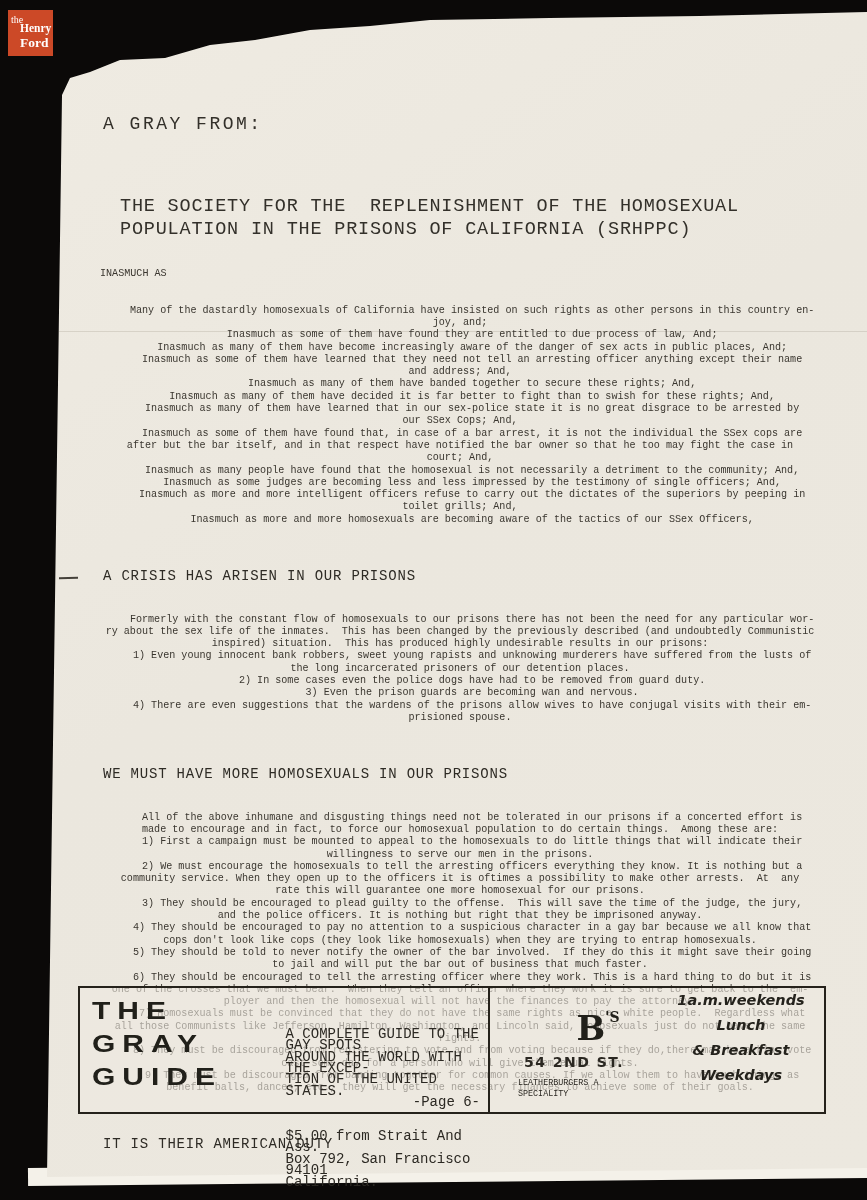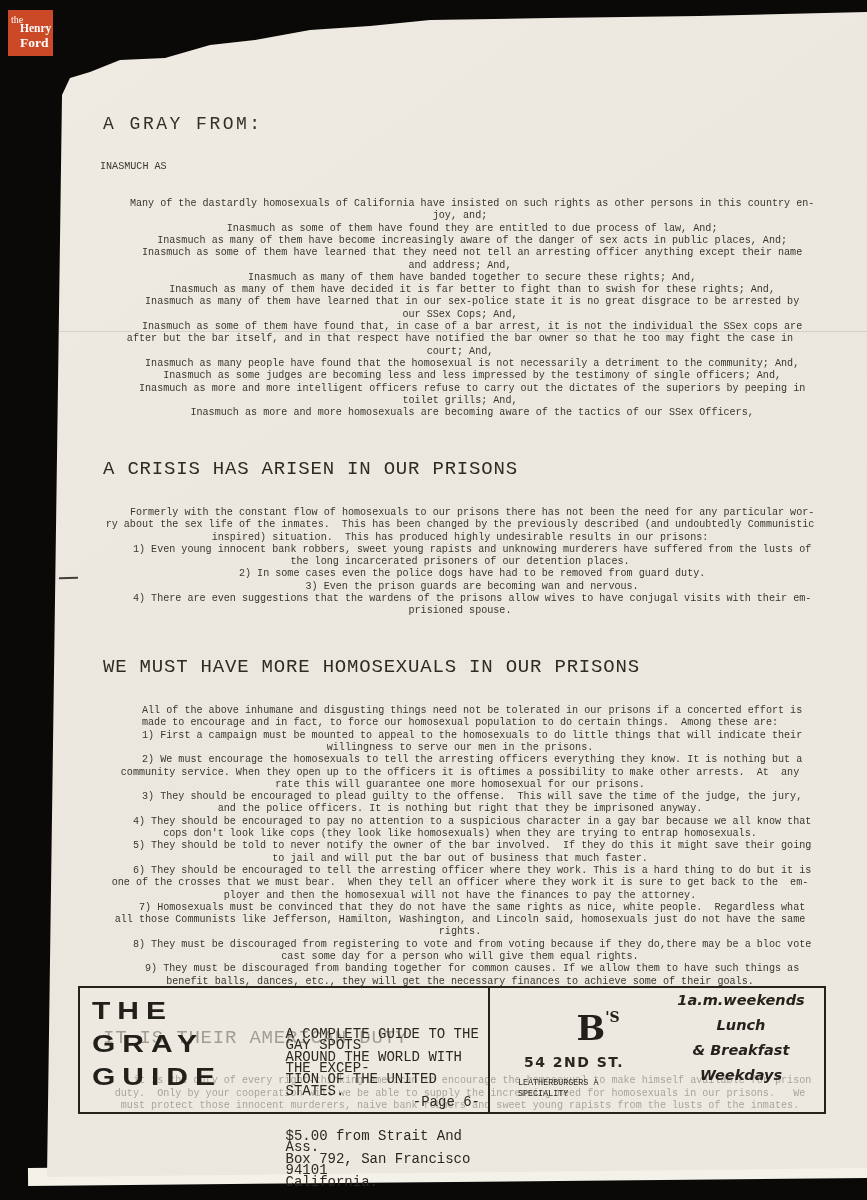--- a/index.html
+++ b/index.html
@@ -37,21 +37,21 @@
     white-space:pre-wrap;
   }
   .plea{font-size:18px;letter-spacing:2.5px;line-height:22px;color:#33302a;margin:0 0 0 3px;}
   .doc-title{
     font-size:18.5px;letter-spacing:0.8px;line-height:23px;color:#33302a;
     margin:36px 0 0 20px;white-space:pre-wrap;
   }
   .small-label{margin:2px 0 0 0;}
   .body-block{margin:0;text-align:center;}
   .sec-heading{
-    font-size:19px;letter-spacing:0.8px;line-height:20px;color:#2e2b25;
+    font-size:14px;letter-spacing:0.8px;line-height:20px;color:#2e2b25;
     margin:3px 0 3px 3px;white-space:pre-wrap;
   }
   .adbox{
     position:absolute;left:78px;top:986px;width:744px;height:124px;
     border:2px solid #25221b;background:rgba(238,234,225,0.6);
     display:flex;z-index:4;color:#2b2822;
   }
   .ad-left{width:408px;border-right:2px solid #25221b;display:flex;}
   .gg-name{
     width:196px;padding:8px 0 0 12px;
@@ -76,20 +76,22 @@
 <body>
 
 <div class="under-sheet"></div>
 
 <div class="paper">
   <div class="crease"></div>
   <div class="margin-dash"></div>
 
   <div class="content">
     <div class="plea">A GRAY FROM:</div>
+    <div class="doc-title">THE SOCIETY FOR THE  REPLENISHMENT OF THE HOMOSEXUAL
+POPULATION IN THE PRISONS OF CALIFORNIA (SRHPPC)</div>
     <div class="small-label">INASMUCH AS</div>
     <div class="body-block">    Many of the dastardly homosexuals of California have insisted on such rights as other persons in this country en-
 joy, and;
     Inasmuch as some of them have found they are entitled to due process of law, And;
     Inasmuch as many of them have become increasingly aware of the danger of sex acts in public places, And;
     Inasmuch as some of them have learned that they need not tell an arresting officer anything except their name
 and address; And,
     Inasmuch as many of them have banded together to secure these rights; And,
     Inasmuch as many of them have decided it is far better to fight than to swish for these rights; And,
     Inasmuch as many of them have learned that in our sex-police state it is no great disgrace to be arrested by

